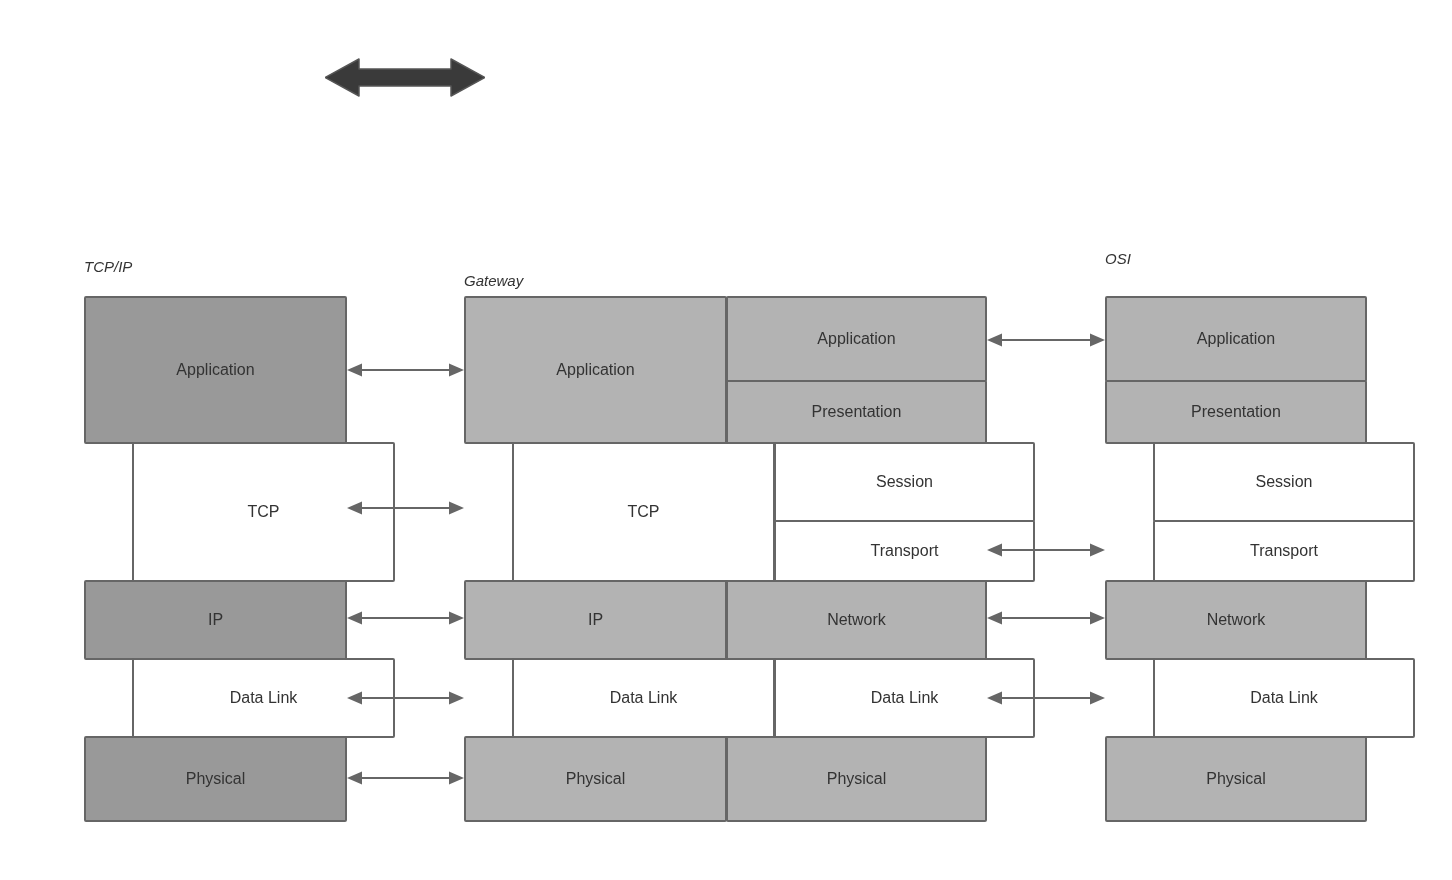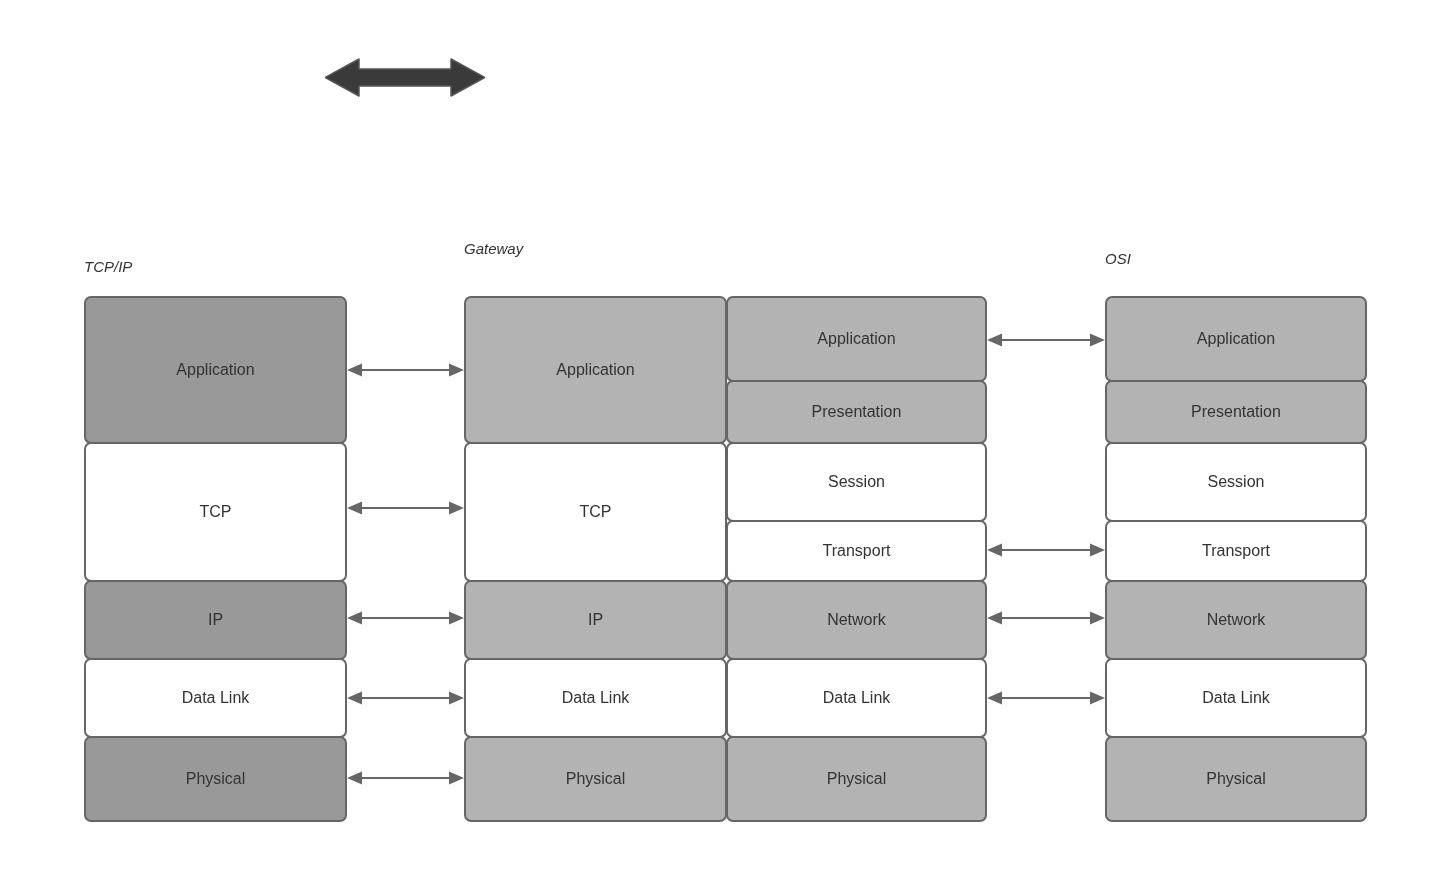--- a/index.html
+++ b/index.html
@@ -29,48 +29,48 @@
   .col-header {
     position: absolute;
     font-size: 15px;
     color: #333333;
     text-align: left;
     white-space: nowrap;
     line-height: 20px;
     font-style: italic;
   }
   #header-tcpip  { left: 84px;   top: 257px; width: 263px; }
-  #header-gateway{ left: 464px;  top: 239px; width: 523px; }
+  #header-gateway{ left: 464px;  top: 271px; width: 523px; }
   #header-osi    { left: 1105px; top: 249px; width: 262px; }
 
   
   .stack {
     position: absolute;
   }
   #stack-tcpip   { left: 84px;   top: 296px; width: 263px; height: 526px; }
   #stack-gw-left { left: 464px;  top: 296px; width: 263px; height: 526px; }
   #stack-gw-right{ left: 726px;  top: 296px; width: 261px; height: 526px; }
   #stack-osi     { left: 1105px; top: 296px; width: 262px; height: 526px; }
 
   
   .layer {
     position: absolute;
     left: 0;
     width: 100%;
     box-sizing: border-box;
     border: 2px solid #666666;
-    border-radius: 7px;
+    border-radius: 2px;
     display: flex;
     align-items: center;
     justify-content: center;
     font-size: 16px;
     color: #333333;
     white-space: nowrap;
   }
-  .fill-white { background: #ffffff; }
+  .fill-white { background: #ffffff; margin-left: 48px; }
   .fill-dark  { background: #999999; }
   .fill-light { background: #b3b3b3; }
 
   
   .connector {
     position: absolute;
     height: 16px;
     pointer-events: none;
   }
   .conn-left  { left: 347px;  width: 117px; }

